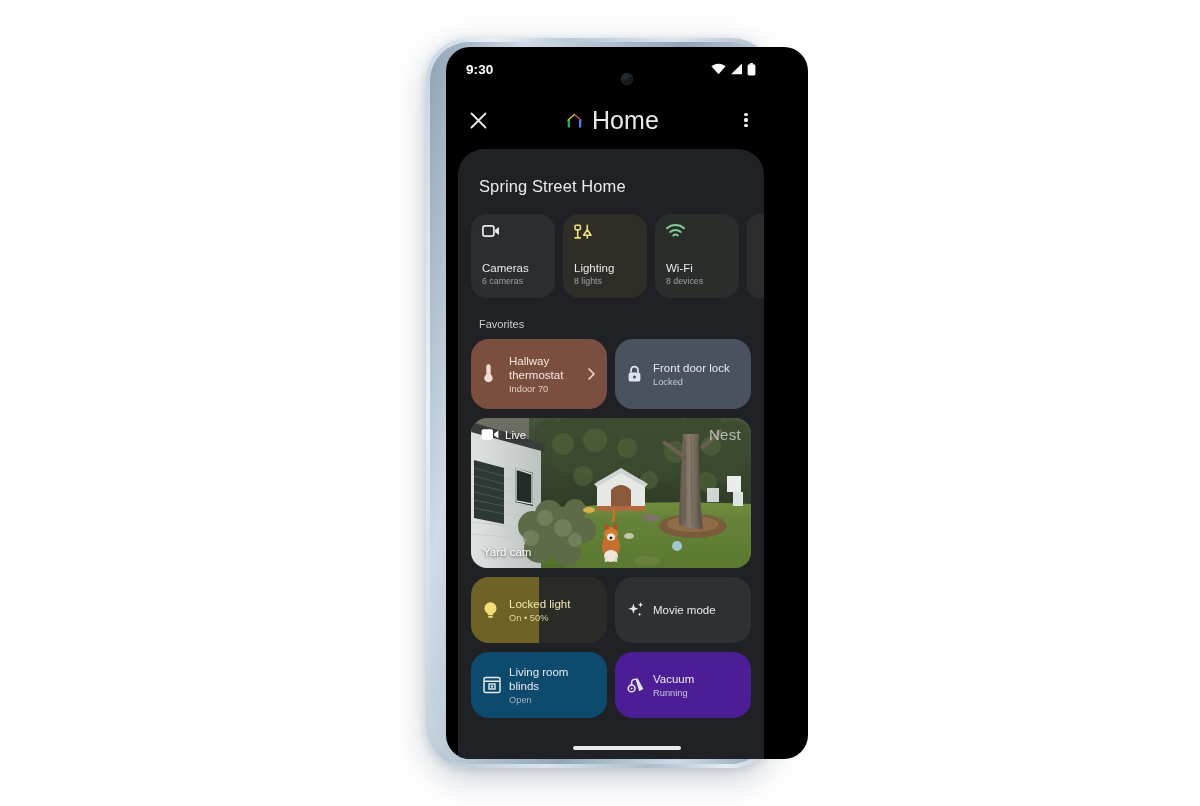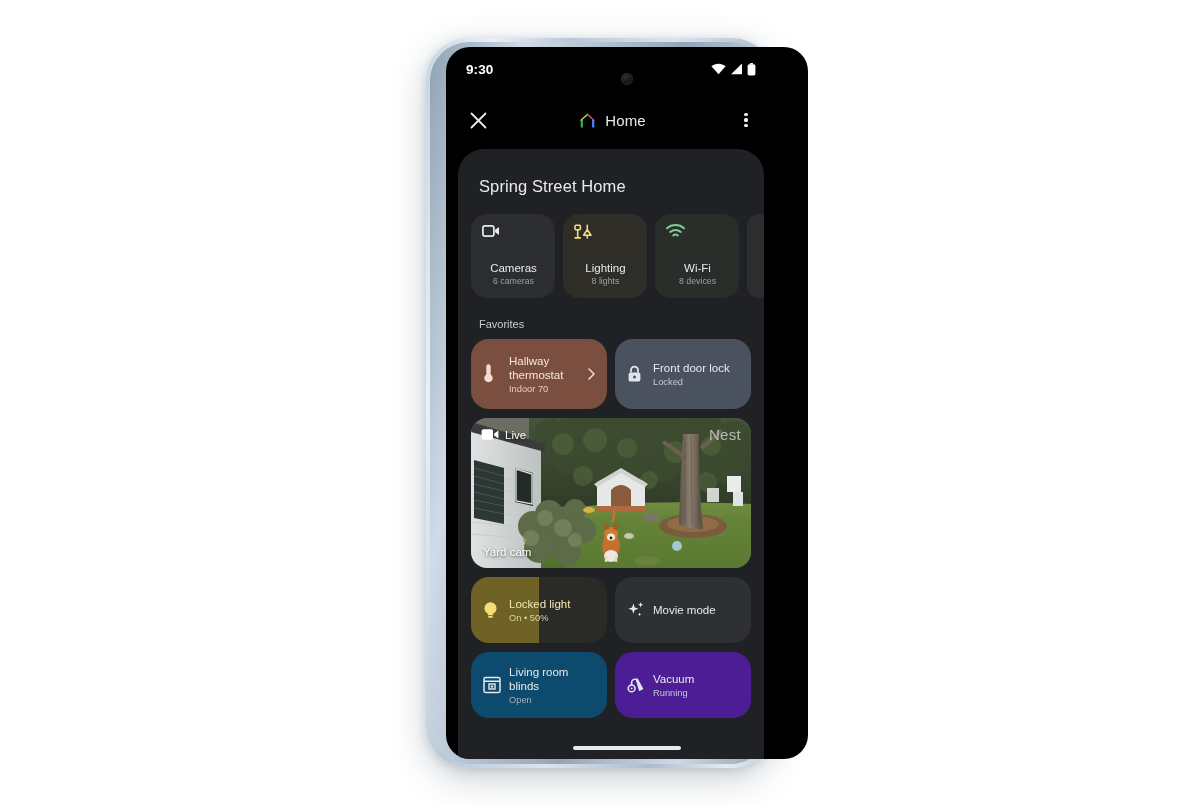--- a/index.html
+++ b/index.html
@@ -52,21 +52,21 @@
     position:absolute; left:0; top:44px; width:330px; height:58px;
     display:flex; align-items:center; z-index:4;
   }
   #close-btn{
     width:44px; height:44px; margin-left:10px; display:flex;
     align-items:center; justify-content:center; cursor:pointer;
   }
   #title-wrap{
     flex:1; display:flex; align-items:center; justify-content:center; gap:8px;
   }
-  #app-title{ color:#e8eaed; font-size:15px; letter-spacing:.1px; }
+  #app-title{ color:#e8eaed; font-size:25px; letter-spacing:.1px; }
   #overflow-btn{
     width:44px; height:44px; margin-right:8px; display:flex;
     flex-direction:column; align-items:center; justify-content:center; gap:2.5px;
     cursor:pointer;
   }
   .dot{ width:3.2px; height:3.2px; border-radius:50%; background:#e8eaed; }
 
   
   #sheet{
     position:absolute; left:12px; top:102px; width:306px; height:610px;
@@ -76,21 +76,21 @@
     color:#e8eaed; font-size:16.5px; padding:28px 0 0 21px; letter-spacing:.1px;
   }
 
   
   #chips{
     display:flex; gap:8px; padding:18px 0 0 13px; overflow:hidden;
   }
   .chip{
     flex:0 0 auto; width:84px; height:84px; border-radius:16px;
     background:#2c2d2f; padding:10px 10px 0 11px; cursor:pointer;
-    display:flex; flex-direction:column;text-align:center;
+    display:flex; flex-direction:column;
   }
   .chip.tint-light{ background:#2f2d27; }
   .chip.tint-wifi{ background:#2a2e2b; }
   .chip-icon{ height:30px; display:flex; align-items:flex-start; }
   .chip-label{ color:#e8eaed; font-size:11.5px; margin-top:8px; }
   .chip-sub{ color:#9aa0a6; font-size:8.8px; margin-top:2px; }
   .chip.partial{ width:24px; overflow:hidden; }
 
   
   #fav-title{ color:#c9ccd0; font-size:11px; padding:20px 0 0 21px; }

